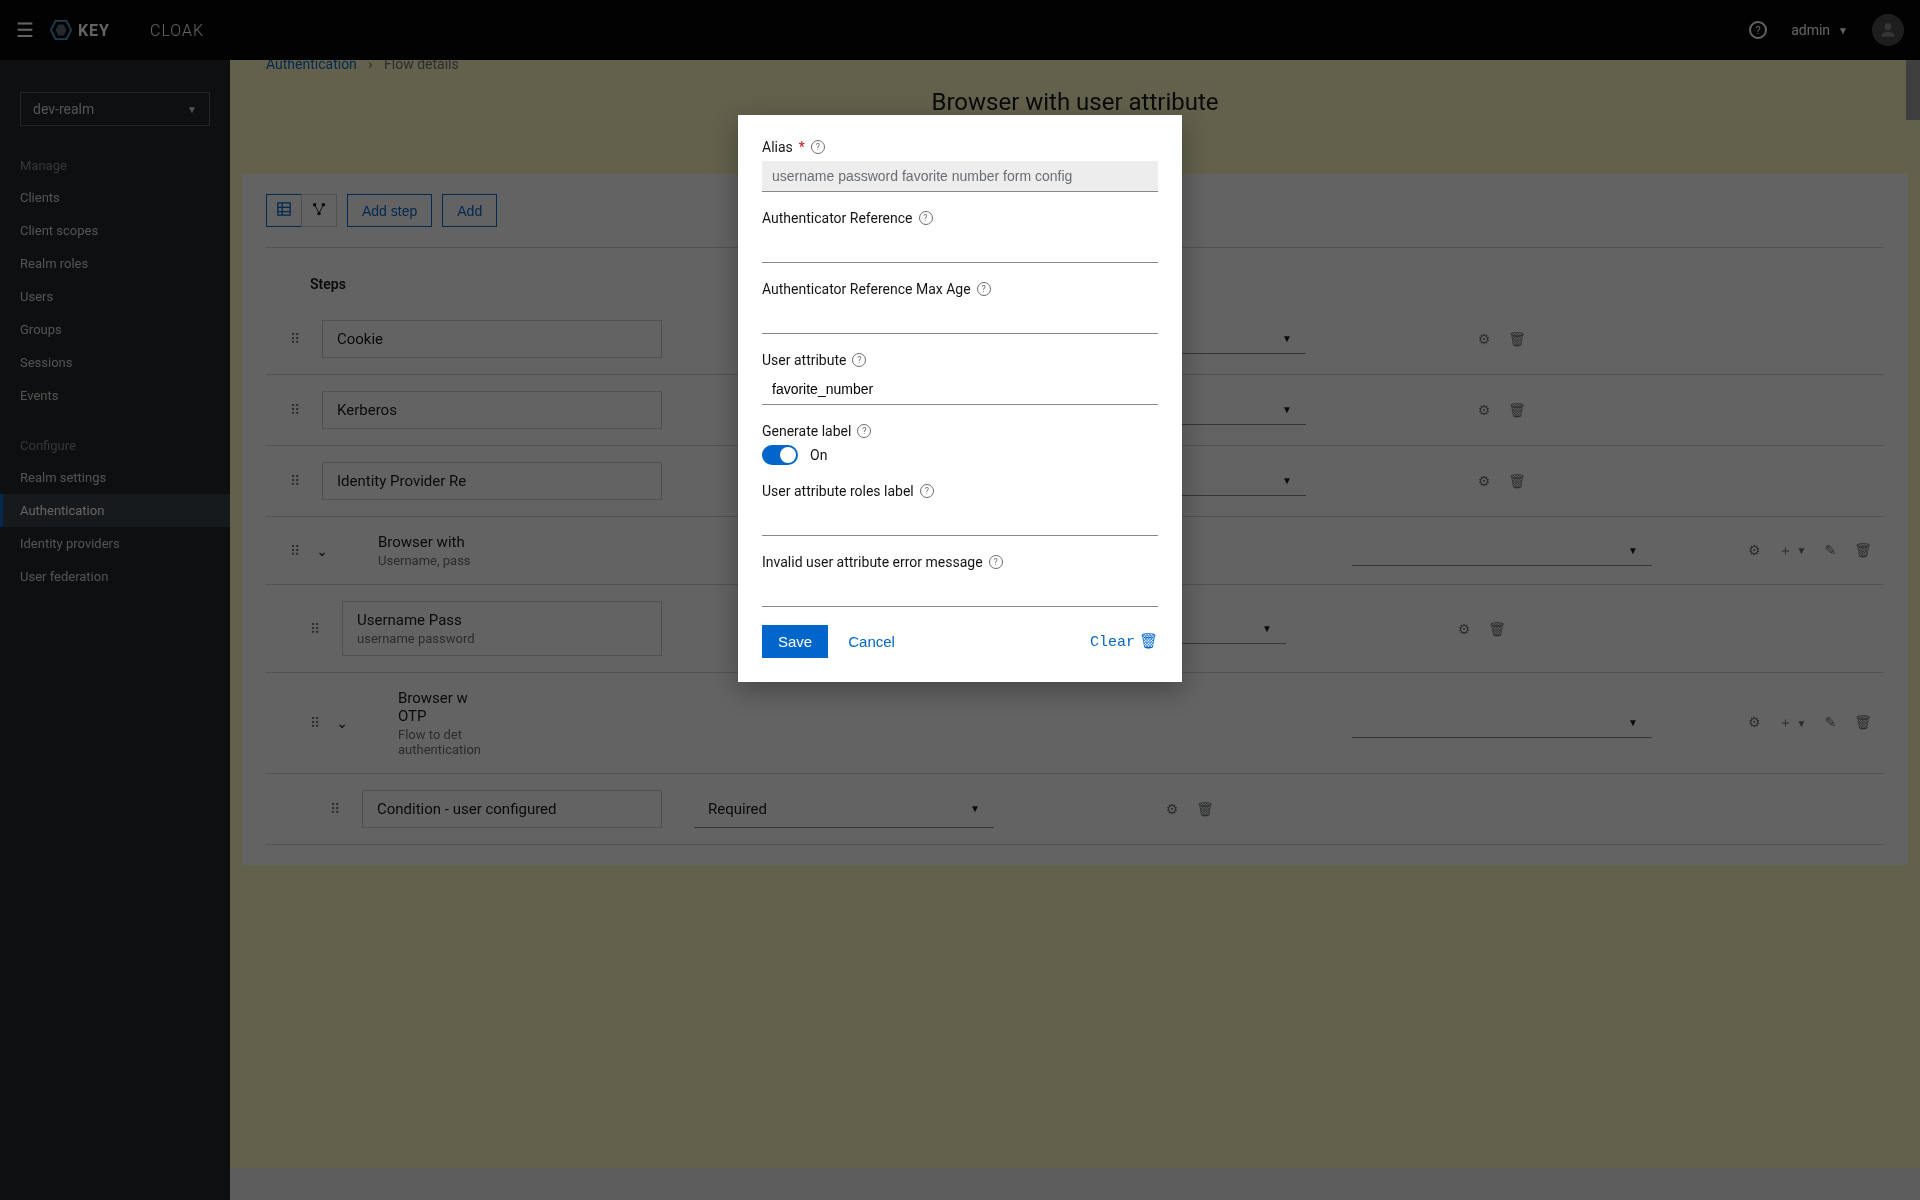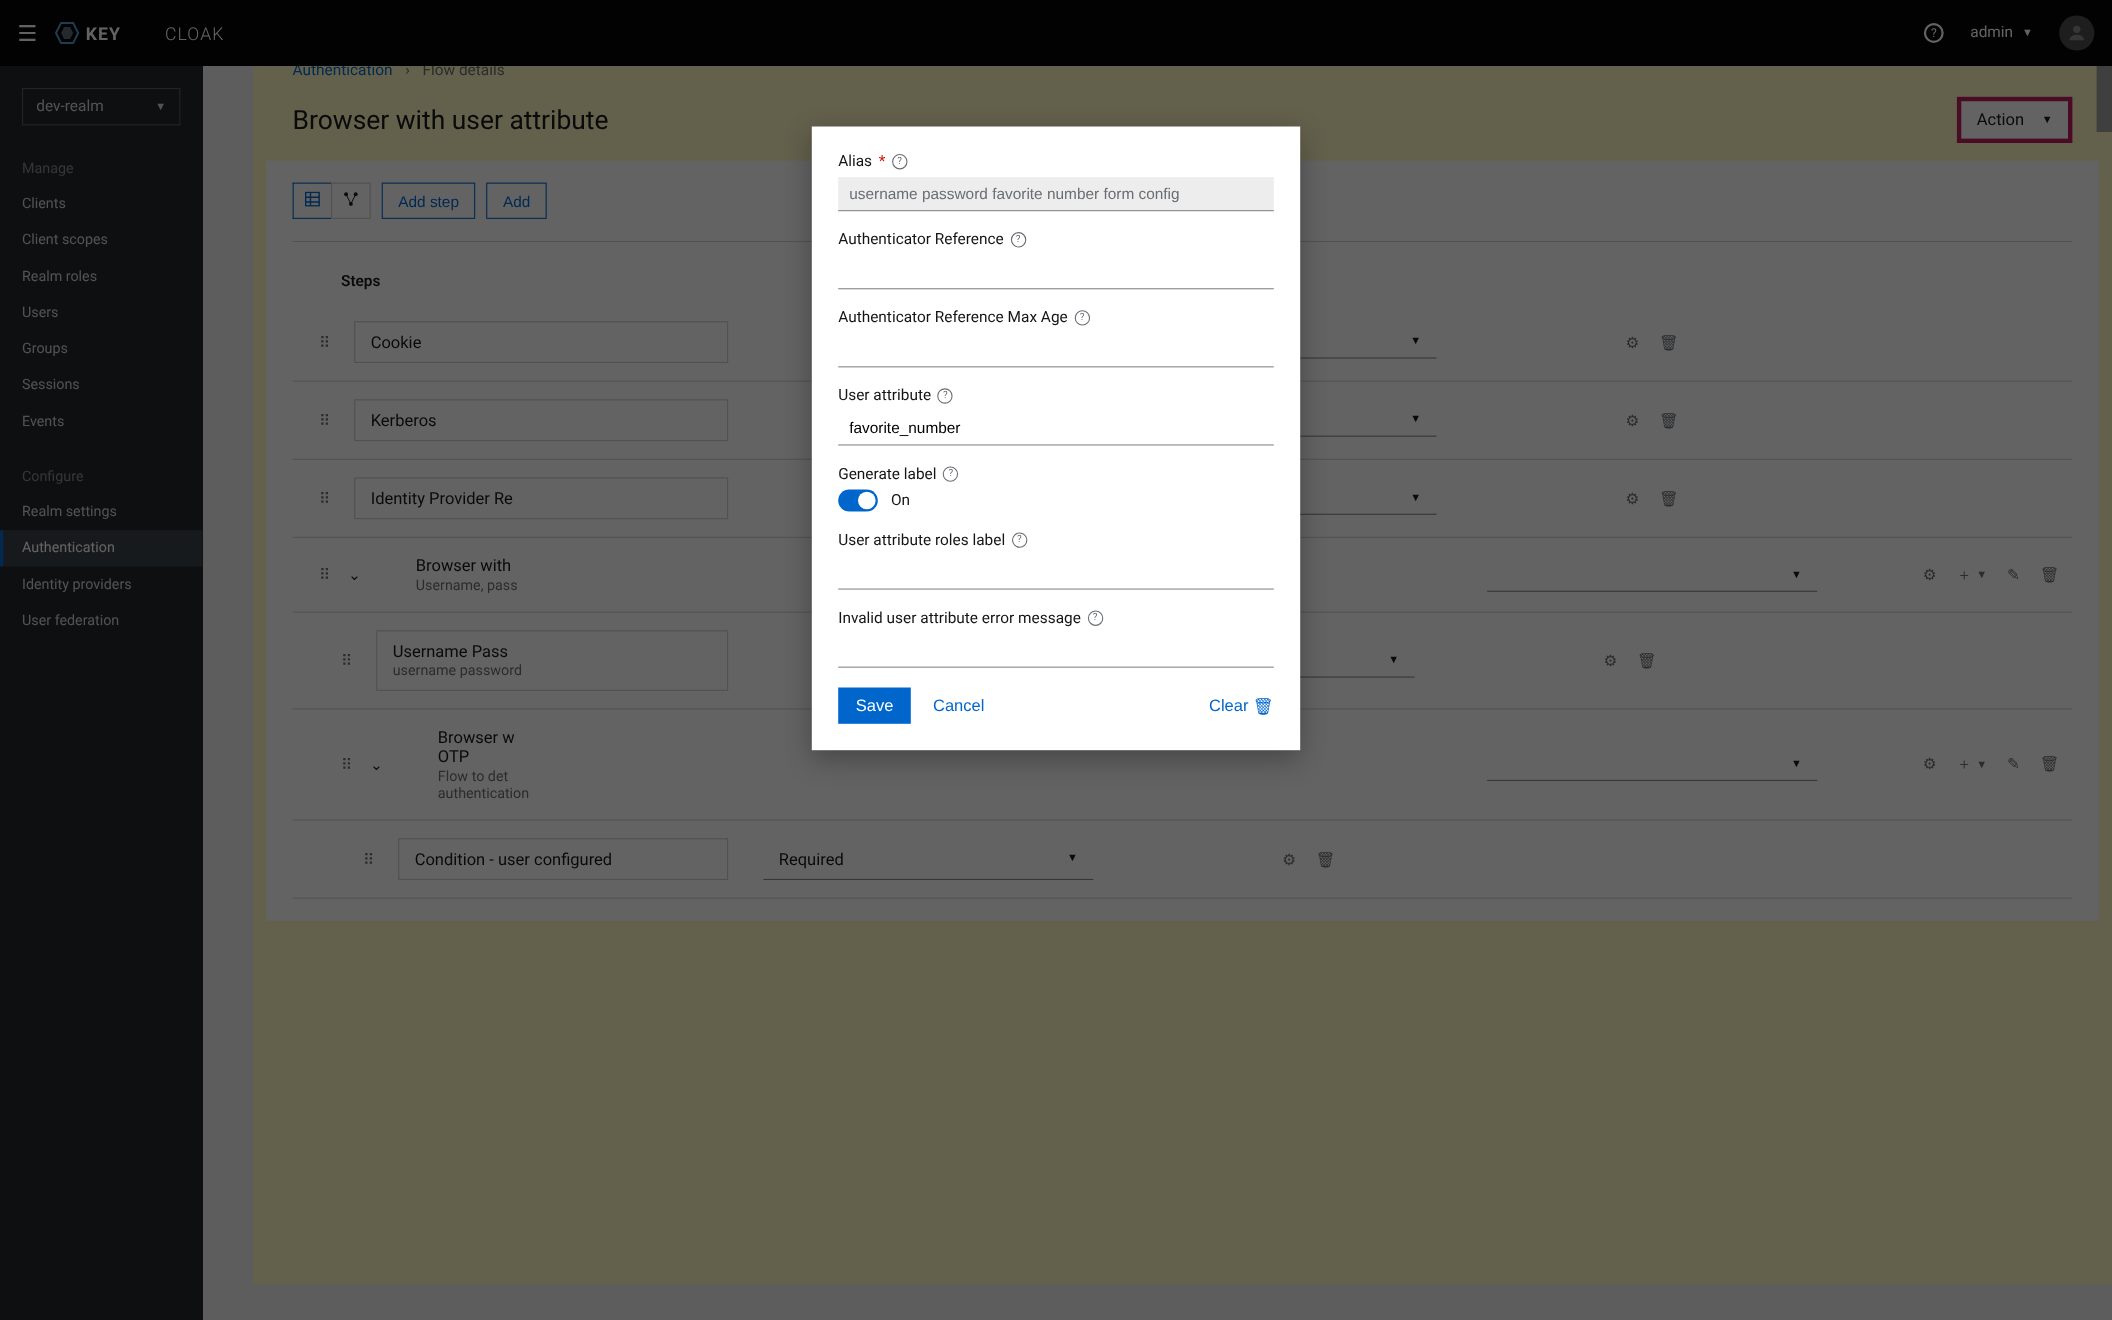--- a/index.html
+++ b/index.html
@@ -95,24 +95,24 @@
     .avatar svg {
       width: 20px;
       height: 20px;
       fill: #888;
     }
     .sidebar {
       position: fixed;
       top: 60px;
       left: 0;
       bottom: 0;
-      width: 184px;
+      width: 230px;
       background: #212427;
       color: #fff;
-      padding-top: 20px;
+      padding-top: 32px;
       z-index: 50;
     }
     .realm-selector {
       margin: 0 20px 24px 20px;
       border: 1px solid #5a5a5a;
       padding: 8px 12px;
       display: flex;
       align-items: center;
       justify-content: space-between;
       cursor: pointer;
@@ -154,20 +154,21 @@
     }
     .breadcrumb .sep {
       margin: 0 8px;
       color: #6a6e73;
     }
     .page-header {
       padding: 8px 24px 16px 24px;
       display: flex;
       align-items: center;
       justify-content: space-between;
+      flex-direction: column;
     }
     .page-title {
       font-size: 24px;
       font-weight: 400;
       color: #151515;
       display: flex;
       align-items: center;
       gap: 12px;
     }
     .action-dropdown {
@@ -401,22 +402,23 @@
     .btn-link {
       background: none;
       border: none;
       color: #0066cc;
       cursor: pointer;
       font-size: 15px;
     }
     .btn-link.clear {
       margin-left: auto;
       display: flex;
-      align-items: center;
+      align-items: flex-end;
       gap: 4px;
+      font-family: Liberation Mono, monospace;
     }
     .caret-down {
       font-size: 10px;
     }
     .scrollbar {
       position: fixed;
       right: 0;
       top: 60px;
       width: 14px;
       height: 60px;

